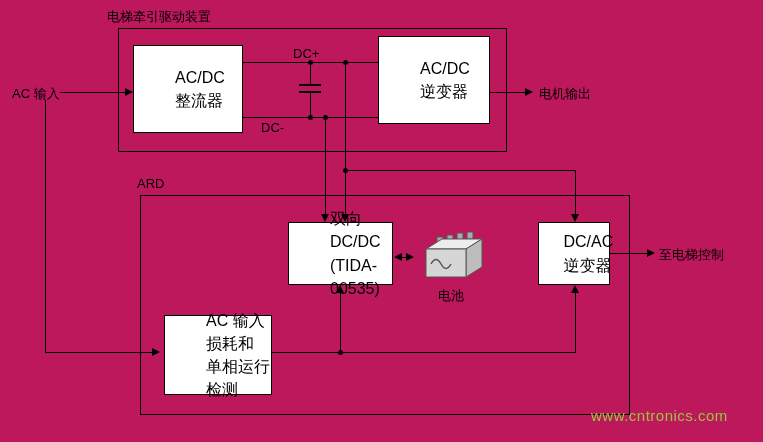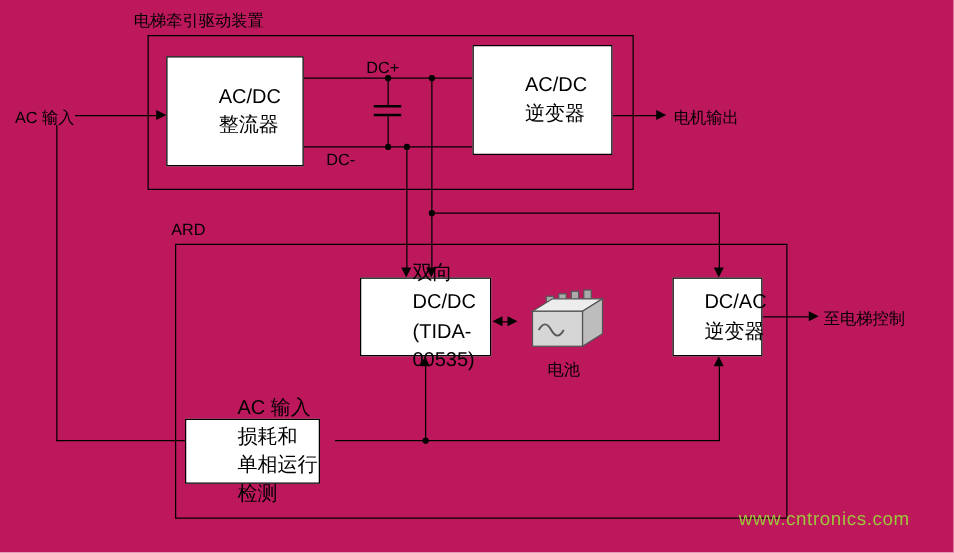--- a/index.html
+++ b/index.html
@@ -97,21 +97,21 @@
 
   <div class="box" style="left:288px; top:222px; width:105px; height:63px;">
     <span>双向 DC/DC</span>
     <span>(TIDA-00535)</span>
   </div>
 
   <div class="box" style="left:538px; top:222px; width:72px; height:63px;">
     <span class="dcac-inner">DC/AC 逆变器</span>
   </div>
 
-  <div class="box" style="left:148px; top:315px; width:108px; height:52px;margin-top:20px;">
+  <div class="box" style="left:164px; top:315px; width:108px; height:80px;">
     <span>AC 输入损耗和</span>
     <span>单相运行检测</span>
   </div>
 
   <div style="position:absolute; left:416px; top:231px; width:70px; height:54px;">
     <svg width="70" height="54" viewBox="0 0 70 54" xmlns="http://www.w3.org/2000/svg">
 
       <rect x="21" y="6" width="6" height="7" fill="#aaa" stroke="#555" stroke-width="1"></rect>
       <rect x="31" y="4" width="6" height="7" fill="#aaa" stroke="#555" stroke-width="1"></rect>
       <rect x="41" y="2" width="6" height="7" fill="#aaa" stroke="#555" stroke-width="1"></rect>

